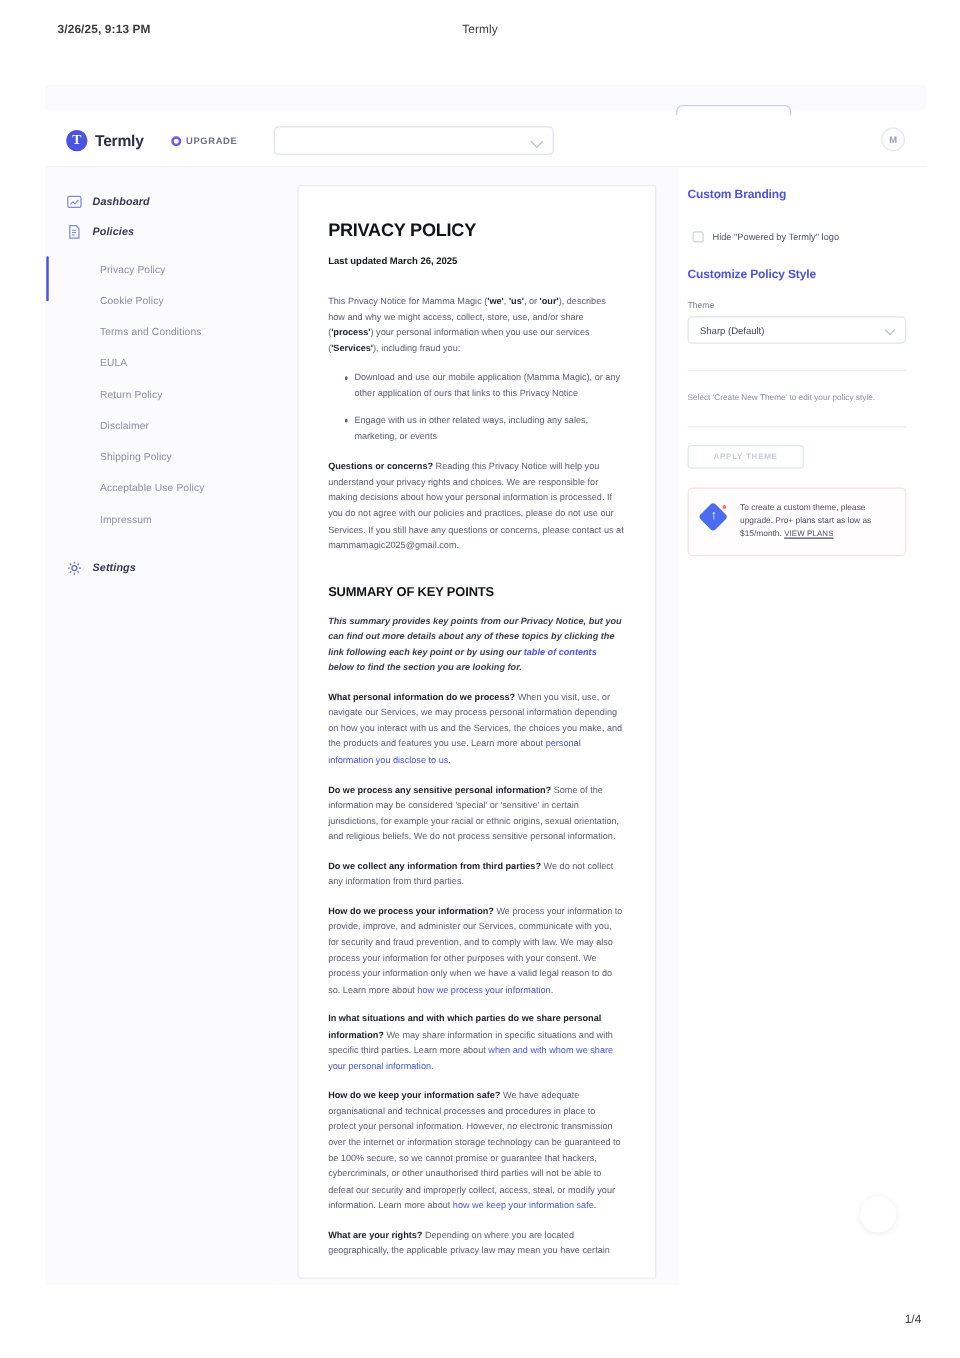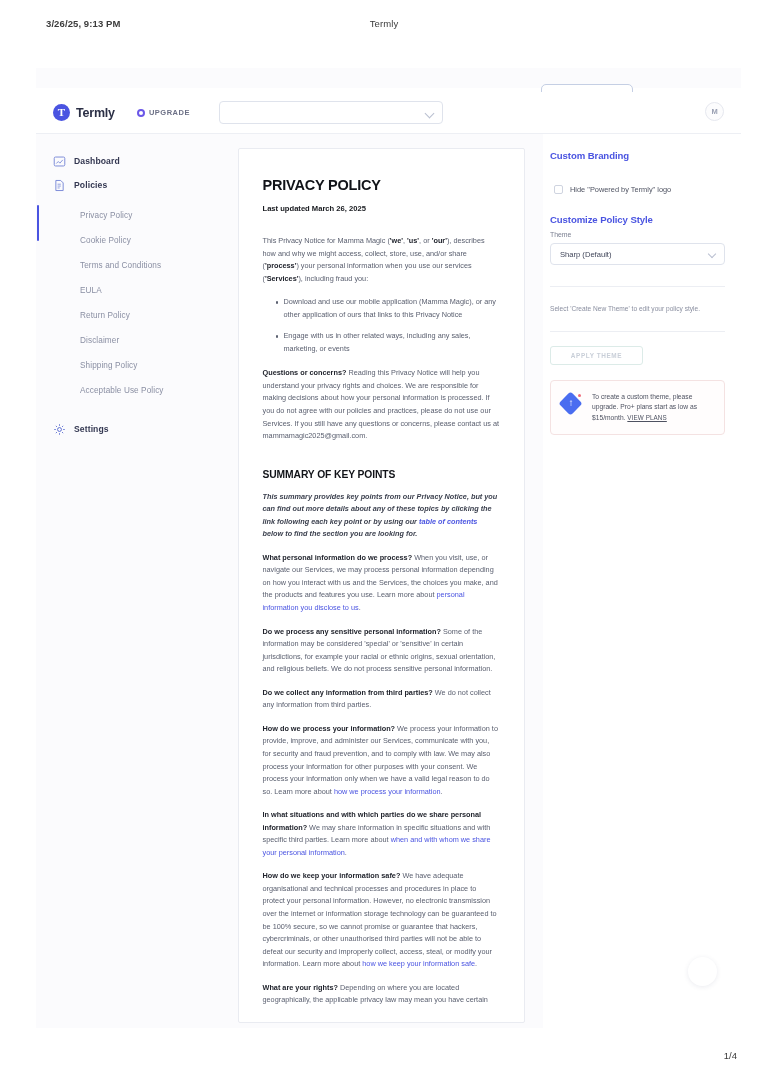--- a/index.html
+++ b/index.html
@@ -145,20 +145,21 @@
     width: 183px;
     background: #fbfbfd;
     padding-top: 15px;
     position: relative;
     flex: 0 0 183px;
   }
   .nav-main {
     display: flex; align-items: center; gap: 8px;
     padding: 5px 0 5px 17px;
     height: 24px;
+    font-style: italic;
   }
   .nav-ico {
     width: 13px; height: 13px;
     flex: 0 0 13px;
     display:flex; align-items:center; justify-content:center;
   }
   .nav-ico svg { display: block; }
   .nav-main-label {
     font-size: 8.6px; font-weight: 700; color: #343852; letter-spacing: .1px;
   }
@@ -440,20 +441,21 @@
         <div class="nav-sub-wrap">
           <div class="nav-rail"></div>
           <div class="nav-sub">Privacy Policy</div>
           <div class="nav-sub">Cookie Policy</div>
           <div class="nav-sub">Terms and Conditions</div>
           <div class="nav-sub">EULA</div>
           <div class="nav-sub">Return Policy</div>
           <div class="nav-sub">Disclaimer</div>
           <div class="nav-sub">Shipping Policy</div>
           <div class="nav-sub">Acceptable Use Policy</div>
+          <div class="nav-sub">Impressum</div>
         </div>
 
         <div class="nav-main nav-settings">
           <span class="nav-ico">
             <svg width="13" height="13" viewBox="0 0 16 16">
                 <circle cx="8" cy="8" r="2.4" fill="none" stroke="#5b6ed0" stroke-width="1.2"></circle>
                 <path d="M8 1.6v1.8M8 12.6v1.8M1.6 8h1.8M12.6 8h1.8M3.5 3.5l1.3 1.3M11.2 11.2l1.3 1.3M12.5 3.5l-1.3 1.3M4.8 11.2l-1.3 1.3" stroke="#5b6ed0" stroke-width="1.2"></path>
               </svg>
           </span>
           <span class="nav-main-label">Settings</span>
@@ -497,21 +499,21 @@
       </div>
 
       <div class="rightpanel">
         <div class="rp-title">Custom Branding</div>
 
         <div class="rp-check">
           <span class="rp-box"></span>
           <span class="rp-check-label">Hide "Powered by Termly" logo</span>
         </div>
 
-        <div class="rp-title" style="margin-bottom:6px;">Customize Policy Style</div>
+        <div class="rp-title" style="margin-bottom:16px;">Customize Policy Style</div>
         <div class="rp-sub">Theme</div>
 
         <div class="rp-select">
           <span>Sharp (Default)</span>
           <span class="chev"></span>
         </div>
 
         <div class="rp-divider"></div>
         <div class="rp-note">Select 'Create New Theme' to edit your policy style.</div>
         <div class="rp-divider2"></div>

